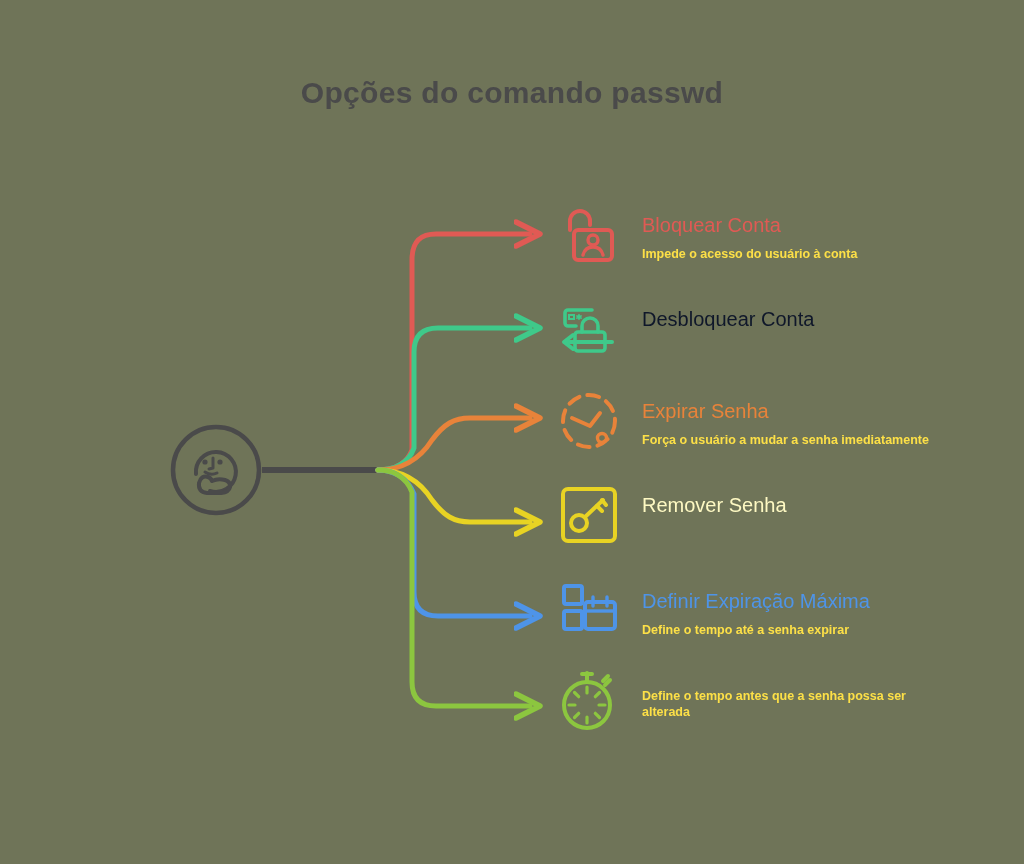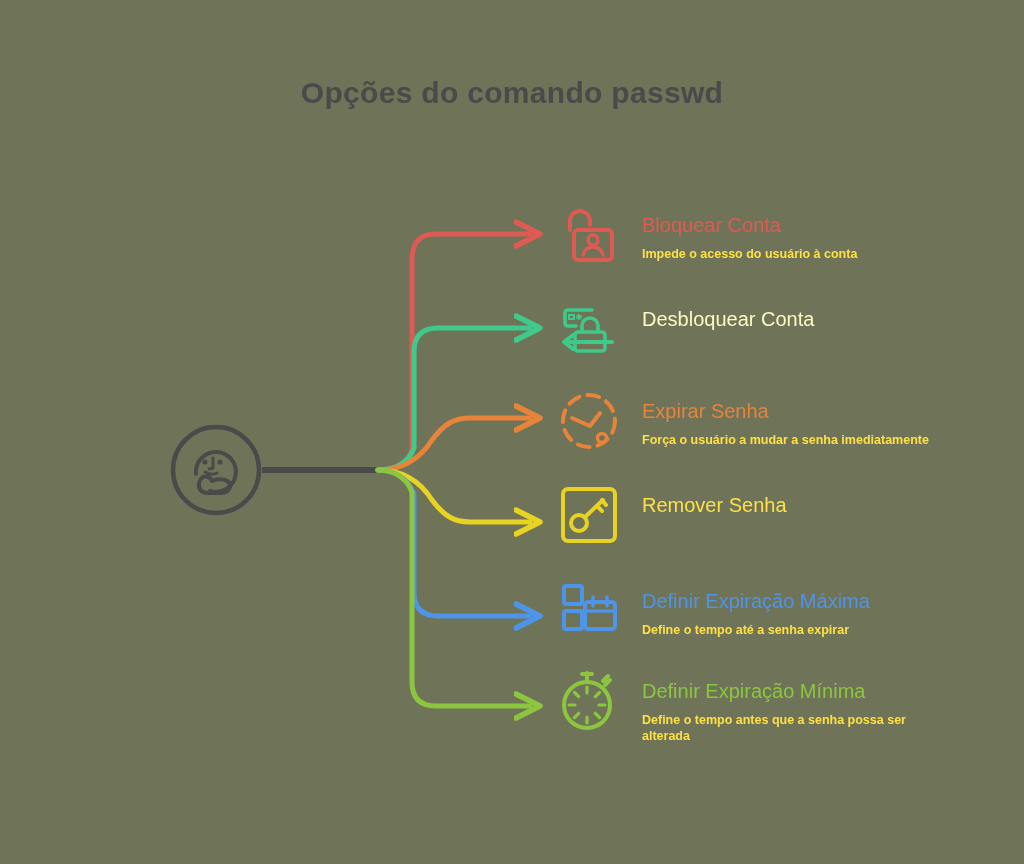--- a/index.html
+++ b/index.html
@@ -156,21 +156,21 @@
         <path d="M36,14 L12,14 a3,3 0 0 0 -3,3 L9,27 a3,3 0 0 0 3,3 L20,30" fill="none" stroke="#3fc98a" stroke-width="3.6" stroke-linecap="round"></path>
         <rect x="13" y="19" width="5" height="4" fill="none" stroke="#3fc98a" stroke-width="2"></rect>
         <path d="M23,19 l0,4 M21,20 l4,2 M25,20 l-4,2" stroke="#3fc98a" stroke-width="1.8" stroke-linecap="round"></path>
         <path d="M26,36 L26,30 a8,8 0 0 1 16,0 L42,36" fill="none" stroke="#3fc98a" stroke-width="3.6" stroke-linecap="round"></path>
         <path d="M22,36 L46,36 a3,3 0 0 1 3,3 L49,52 a3,3 0 0 1 -3,3 L22,55 a3,3 0 0 1 -3,-3 L19,39 a3,3 0 0 1 3,-3 z" fill="none" stroke="#3fc98a" stroke-width="3.6"></path>
         <path d="M56,46 L10,46" fill="none" stroke="#3fc98a" stroke-width="4" stroke-linecap="round"></path>
         <path d="M17,39 L8,46 L17,53" fill="none" stroke="#3fc98a" stroke-width="4" stroke-linecap="round" stroke-linejoin="round"></path>
       </svg>
     </div>
     <div class="text-col">
-      <div class="label" style="color:#fef9c3">Desbloquear Conta</div>
+      <div class="label" style="color:#0f172a">Desbloquear Conta</div>
     </div>
   </div>
 
   <div class="branch" style="top:388px">
     <div class="icon-box">
       <svg viewBox="0 0 66 66" width="66" height="66">
         <circle cx="33" cy="33" r="26" fill="none" stroke="#e8833a" stroke-width="4" stroke-dasharray="12 8" stroke-linecap="round"></circle>
         <path d="M16,30 L34,38 L44,25" fill="none" stroke="#e8833a" stroke-width="4" stroke-linecap="round" stroke-linejoin="round"></path>
         <circle cx="46" cy="50" r="4.5" fill="none" stroke="#e8833a" stroke-width="3.4"></circle>
       </svg>
@@ -184,21 +184,21 @@
   <div class="branch" style="top:482px">
     <div class="icon-box">
       <svg viewBox="0 0 66 66" width="66" height="66">
         <rect x="7" y="7" width="52" height="52" rx="5" fill="none" stroke="#e8d323" stroke-width="4"></rect>
         <circle cx="23" cy="41" r="8" fill="none" stroke="#e8d323" stroke-width="4"></circle>
         <path d="M29,35 L47,18" fill="none" stroke="#e8d323" stroke-width="4" stroke-linecap="round"></path>
         <path d="M41,24 L46,29 M46,18 L50,23" fill="none" stroke="#e8d323" stroke-width="4" stroke-linecap="round"></path>
       </svg>
     </div>
     <div class="text-col">
-      <div class="label" style="color:#fde047">Remover Senha</div>
+      <div class="label" style="color:#fef9c3">Remover Senha</div>
     </div>
   </div>
 
   <div class="branch" style="top:578px">
     <div class="icon-box">
       <svg viewBox="0 0 66 66" width="66" height="66">
         <rect x="8" y="8" width="18" height="18" rx="2" fill="none" stroke="#4e94e8" stroke-width="4"></rect>
         <rect x="8" y="33" width="18" height="18" rx="2" fill="none" stroke="#4e94e8" stroke-width="4"></rect>
         <rect x="29" y="24" width="30" height="27" rx="3" fill="none" stroke="#4e94e8" stroke-width="4"></rect>
         <path d="M29,33 L59,33" fill="none" stroke="#4e94e8" stroke-width="3.4"></path>
@@ -223,18 +223,17 @@
           <path d="M13,37 L19,37"></path>
           <path d="M43,37 L49,37"></path>
           <path d="M18.5,24.5 L22.7,28.7"></path>
           <path d="M39.3,45.3 L43.5,49.5"></path>
           <path d="M43.5,24.5 L39.3,28.7"></path>
           <path d="M22.7,45.3 L18.5,49.5"></path>
         </g>
       </svg>
     </div>
     <div class="text-col">
-      <div class="label" style="color:#8cc63f">Definir Expiração Mínima</div>
       <div class="desc">Define o tempo antes que a senha possa ser alterada</div>
     </div>
   </div>
 
 </div>
 
 </body></html>

